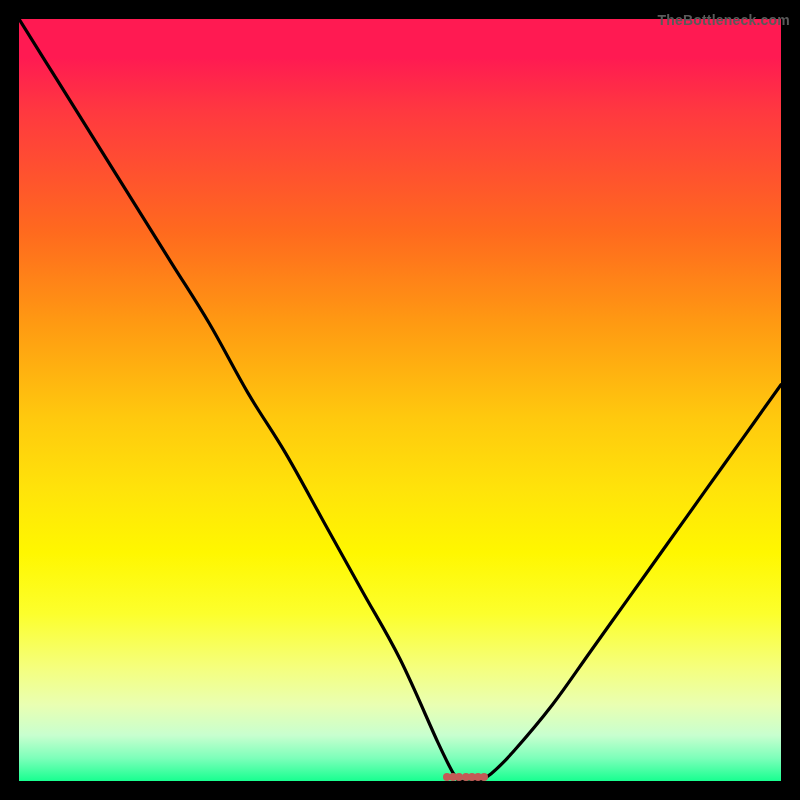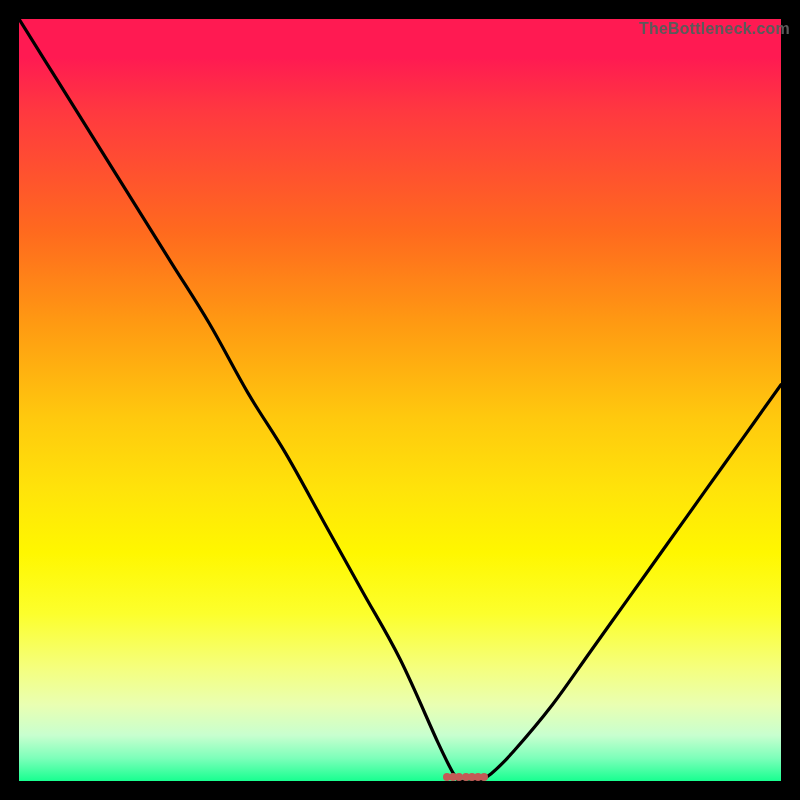--- a/index.html
+++ b/index.html
@@ -12,24 +12,24 @@
     font-family: Arial, Helvetica, sans-serif;
   }
   .frame {
     position: relative;
     width: 800px;
     height: 800px;
     background: #000;
   }
   .watermark {
     position: absolute;
-    top: 20px;
+    top: 12px;
     right: 10px;
     color: #5a5a5a;
-    font-size: 16px;
+    font-size: 14px;
     font-weight: 600;
     letter-spacing: 0.2px;
     z-index: 30;
     user-select: none;
   }
   .plot-box {
     position: absolute;
     left: 19px;
     top: 19px;
     width: 762px;

